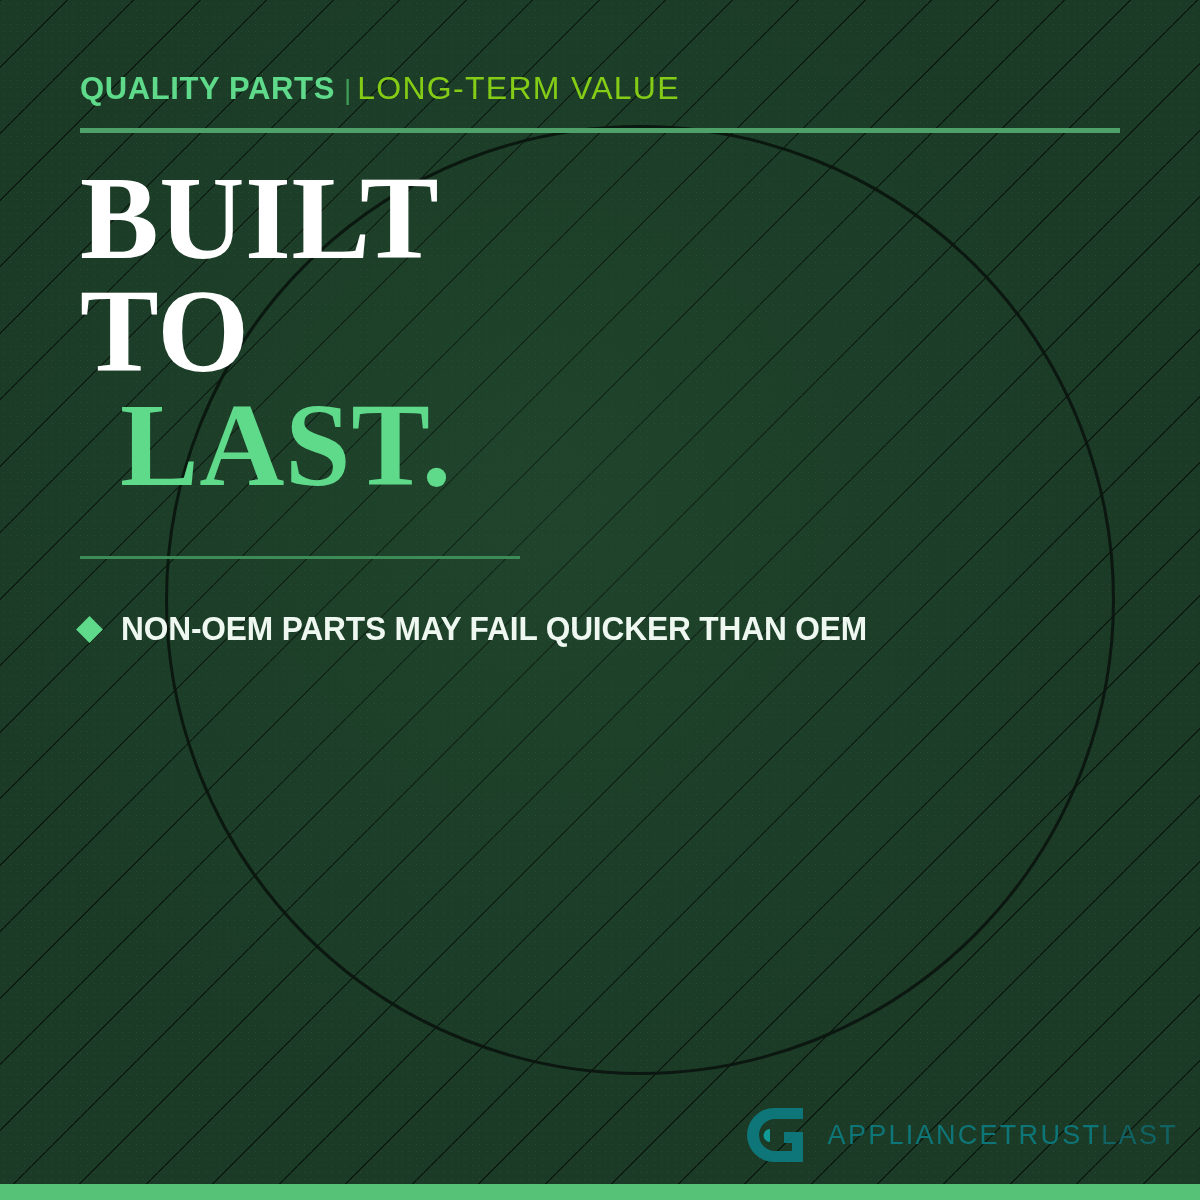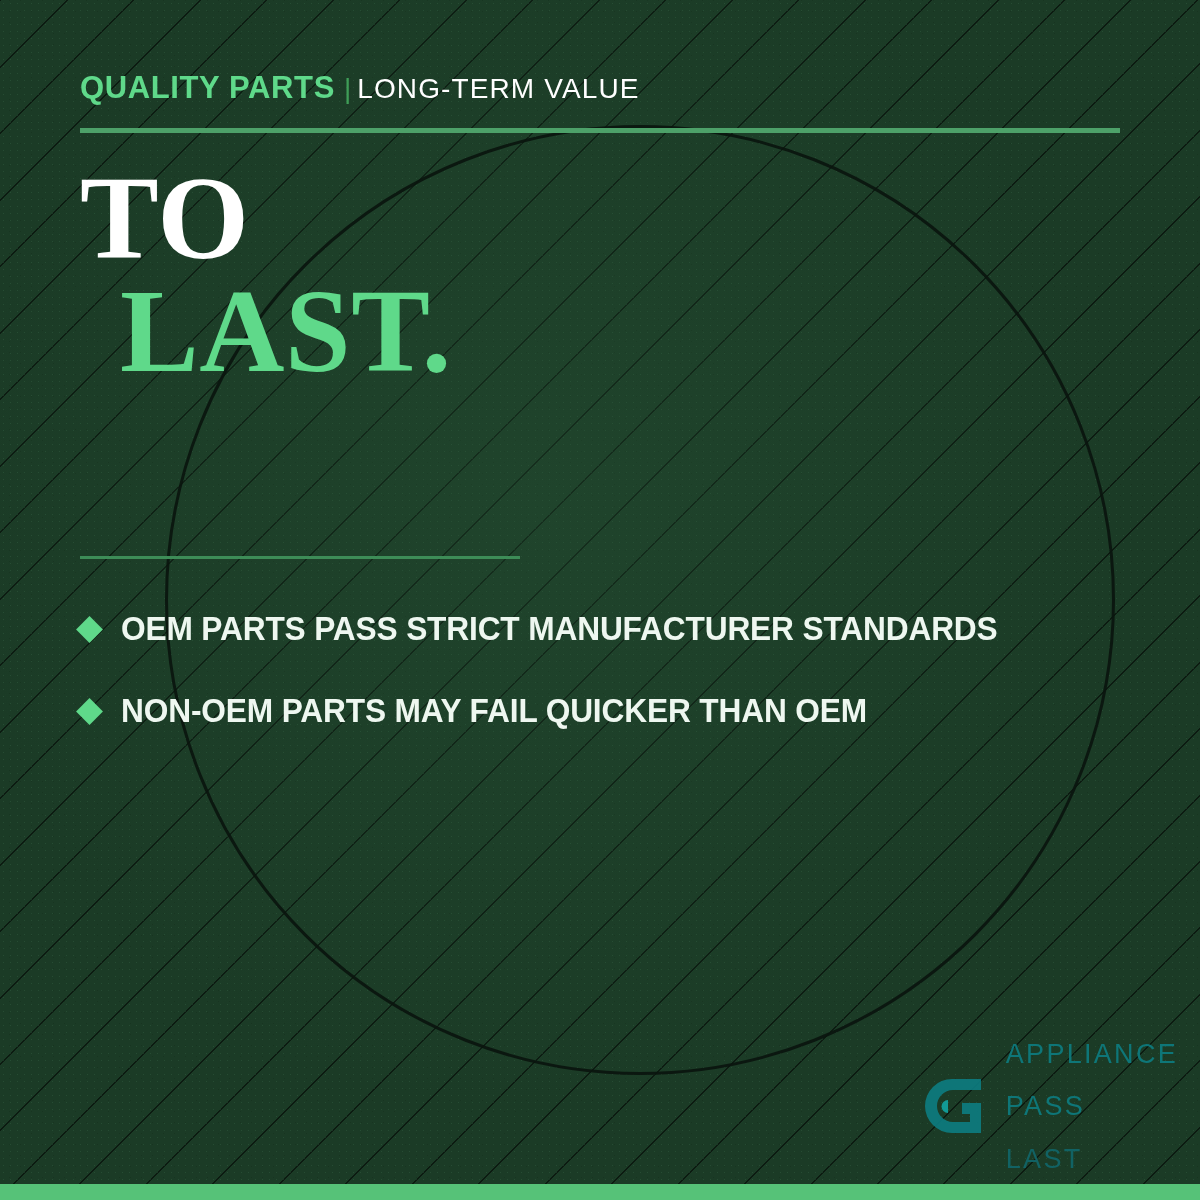--- a/index.html
+++ b/index.html
@@ -75,23 +75,23 @@
     letter-spacing:.02em;
     color:#5fd98a;
     margin-top:16px;
   }
   .eyebrow .sep{
     font-size:28px; font-weight:300;
     color:#3f9e58;
     margin:0 6px 0 9px;
   }
   .eyebrow .light{
-    font-size:28px; font-weight:400;
+    font-size:32px; font-weight:400;
     letter-spacing:.04em;
-    color:#ffffff;
+    color:#84cc16;
   }
 
   .rule-top{
     position:absolute; top:128px; left:0;
     width:1040px; height:5px;
     background:#4da169;
   }
 
   
   .headline{
@@ -149,23 +149,21 @@
     gap:14px;
     opacity:.92;
   }
   .logo-mark{
     position:relative;
     width:74px; height:74px;
     flex:0 0 auto;
   }
   .logo-words{
     display:flex;
-    flex-direction:column;
     line-height:0.98;
-    gap:26px;
   }
   .logo-words span{
     font-size:27px;
     font-weight:400;
     letter-spacing:.085em;
     color:#0d7b7f;
   }
   .logo-words span.dim{ color:#11666a; }
 
   
@@ -188,50 +186,47 @@
 
   <div class="content">
 
     <div class="eyebrow">
       <span class="strong">QUALITY PARTS</span><span class="sep">|</span><span class="light">LONG-TERM VALUE</span>
     </div>
 
     <div class="rule-top"></div>
 
     <div class="headline">
+      <span class="l1">BUILT</span>
       <span class="l2">TO</span>
       <span class="l3">LAST.</span>
     </div>
 
     <div class="rule-mid"></div>
 
     <ul class="bullets">
-      <li class="bullet">
-        <span class="diamond"></span>
-        <span class="bullet-text">OEM PARTS PASS STRICT MANUFACTURER STANDARDS</span>
-      </li>
       <li class="bullet">
         <span class="diamond"></span>
         <span class="bullet-text">NON-OEM PARTS MAY FAIL QUICKER THAN OEM</span>
       </li>
     </ul>
 
   </div>
 
   <div class="logo">
     <div class="logo-mark">
       <svg viewBox="0 0 74 74" width="74" height="74" aria-hidden="true">
         <path d="M63 10 H34 A27 27 0 0 0 34 64 H63 V34 H44 V45 H52 V53 H35
                  A16 16 0 0 1 35 21 H63 Z" fill="#0d7b7f"></path>
         <path d="M30 31 A6.5 6.5 0 0 0 30 44 Z" fill="#12a3a0"></path>
         <circle cx="27" cy="37.5" r="6.5" fill="#0d7b7f" opacity="0"></circle>
       </svg>
     </div>
     <div class="logo-words">
       <span>APPLIANCE</span>
-      <span>PASS</span>
+      <span>TRUST</span>
       <span class="dim">LAST</span>
     </div>
   </div>
 
   <div class="bottom-bar"></div>
 
 </div>
 
 </body></html>

